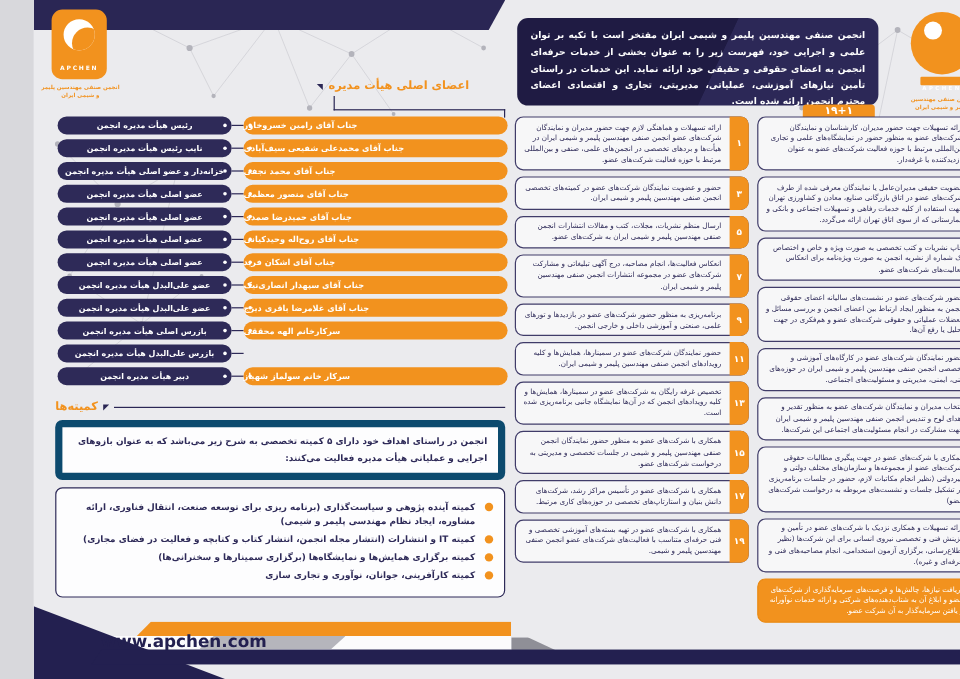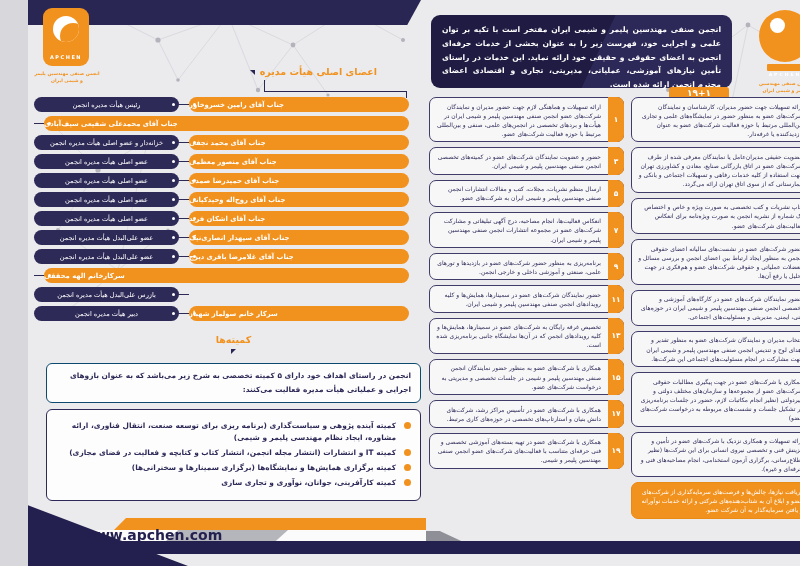--- a/index.html
+++ b/index.html
@@ -29,44 +29,44 @@
 
   
   .intro-box{position:absolute;left:403px;top:15px;width:301px;height:73px;box-sizing:border-box;
              background:linear-gradient(115deg,#1f1b43 55%,#2c2857 55.2%);border-radius:9px;
              padding:8px 11px;color:#fff;font-size:7.6px;font-weight:bold;line-height:1.82;
              direction:rtl;text-align:justify;z-index:2;}
   .badge{position:absolute;left:641px;top:87px;width:60px;height:13px;background:#f2921e;border-radius:3px;
          color:#fff;font-size:9px;font-weight:bold;line-height:13px;text-align:center;direction:ltr;z-index:2;}
 
   
-  .board{position:absolute;left:6px;top:66px;width:375px;z-index:2;}
+  .board{position:absolute;left:20px;top:66px;width:375px;z-index:2;}
   .board-title{position:absolute;right:32px;top:0;color:#f2921e;font-size:9.5px;font-weight:bold;direction:rtl;}
   .board-title::after{content:'';position:absolute;left:-10px;top:4px;width:0;height:0;
          border-top:5px solid #2a2654;border-left:5px solid transparent;}
   .board-bracket{position:absolute;left:230px;top:14px;width:142px;height:11px;
          border-left:1px solid #2a2654;border-bottom:1px solid #2a2654;}
   .board-bracket::after{content:'';position:absolute;right:0;bottom:-7px;width:1px;height:7px;background:#2a2654;}
   .board-rows{padding-top:31px;}
   .board-row{display:flex;align-items:center;height:15px;margin-bottom:4px;direction:ltr;}
   .role-pill{position:relative;width:145px;height:15px;background:#2e2a58;border-radius:8px;color:#fff;
-         font-size:6.6px;font-weight:normal;display:flex;align-items:center;justify-content:center;direction:rtl;}
+         font-size:6.6px;font-weight:bold;display:flex;align-items:center;justify-content:center;direction:rtl;}
   .role-pill::after{content:'';position:absolute;right:4px;top:6px;width:3px;height:3px;border-radius:50%;background:#fff;}
   .connector{width:10px;height:1px;background:#2e2a58;}
   .name-pill{position:relative;flex:1;height:15px;background:#f2921e;border-radius:8px;color:#fff;
          font-size:6.8px;font-weight:bold;display:flex;align-items:center;justify-content:flex-end;direction:rtl;}
   .name-pill::before{content:'';position:absolute;left:4px;top:6px;width:3px;height:3px;border-radius:50%;background:#fff;}
 
   
   .committees{position:absolute;left:18px;top:334px;width:375px;z-index:2;}
-  .comm-title-row{display:flex;align-items:center;gap:4px;flex-direction:column;}
+  .comm-title-row{display:flex;align-items:center;gap:4px;}
   .comm-title{color:#f2921e;font-size:9.5px;font-weight:bold;direction:rtl;}
   .comm-tri{width:0;height:0;border-top:5px solid #2a2654;border-right:5px solid transparent;}
   .comm-line{flex:1;height:1px;background:#2a2654;}
-  .comm-intro{margin-top:5px;background:#fdfdfe;border:1px solid #0c4a6e;border-radius:6px;
+  .comm-intro{margin-top:5px;background:#fdfdfe;border:6px solid #0c4a6e;border-radius:6px;
          padding:5px 9px;font-size:7.4px;font-weight:bold;color:#2e2a58;direction:rtl;
          text-align:right;line-height:1.9;}
   .comm-list{margin-top:6px;background:#fdfdfe;border:1px solid #2e2a58;border-radius:6px;padding:7px 9px;}
   .comm-item{display:flex;direction:rtl;gap:8px;font-size:7.4px;font-weight:bold;color:#2e2a58;
          line-height:1.7;margin:2.5px 0;text-align:right;}
   .comm-dot{flex:0 0 auto;width:7px;height:7px;border-radius:50%;background:#f2921e;margin-top:2px;}
 
   
   .services{position:absolute;left:401px;top:97px;width:397px;display:flex;gap:7px;direction:ltr;z-index:2;}
   .svc-col{width:195px;}
@@ -172,20 +172,23 @@
           <div class="role-pill">
             <span>رئیس هیأت مدیره انجمن</span>
           </div>
           <div class="connector"></div>
           <div class="name-pill">
             <span>جناب آقای رامین خسروخاور</span>
           </div>
         </div>
 
         <div class="board-row">
+          <div class="role-pill">
+            <span>نایب رئیس هیأت مدیره انجمن</span>
+          </div>
           <div class="connector"></div>
           <div class="name-pill">
             <span>جناب آقای محمدعلی شفیعی سیف‌آبادی</span>
           </div>
         </div>
 
         <div class="board-row">
           <div class="role-pill">
             <span>خزانه‌دار و عضو اصلی هیأت مدیره انجمن</span>
           </div>
@@ -249,20 +252,23 @@
           <div class="role-pill">
             <span>عضو علی‌البدل هیأت مدیره انجمن</span>
           </div>
           <div class="connector"></div>
           <div class="name-pill">
             <span>جناب آقای غلامرضا باقری دیزج</span>
           </div>
         </div>
 
         <div class="board-row">
+          <div class="role-pill">
+            <span>بازرس اصلی هیأت مدیره انجمن</span>
+          </div>
           <div class="connector"></div>
           <div class="name-pill">
             <span>سرکارخانم الهه محققی</span>
           </div>
         </div>
 
         <div class="board-row">
           <div class="role-pill">
             <span>بازرس علی‌البدل هیأت مدیره انجمن</span>
           </div>

